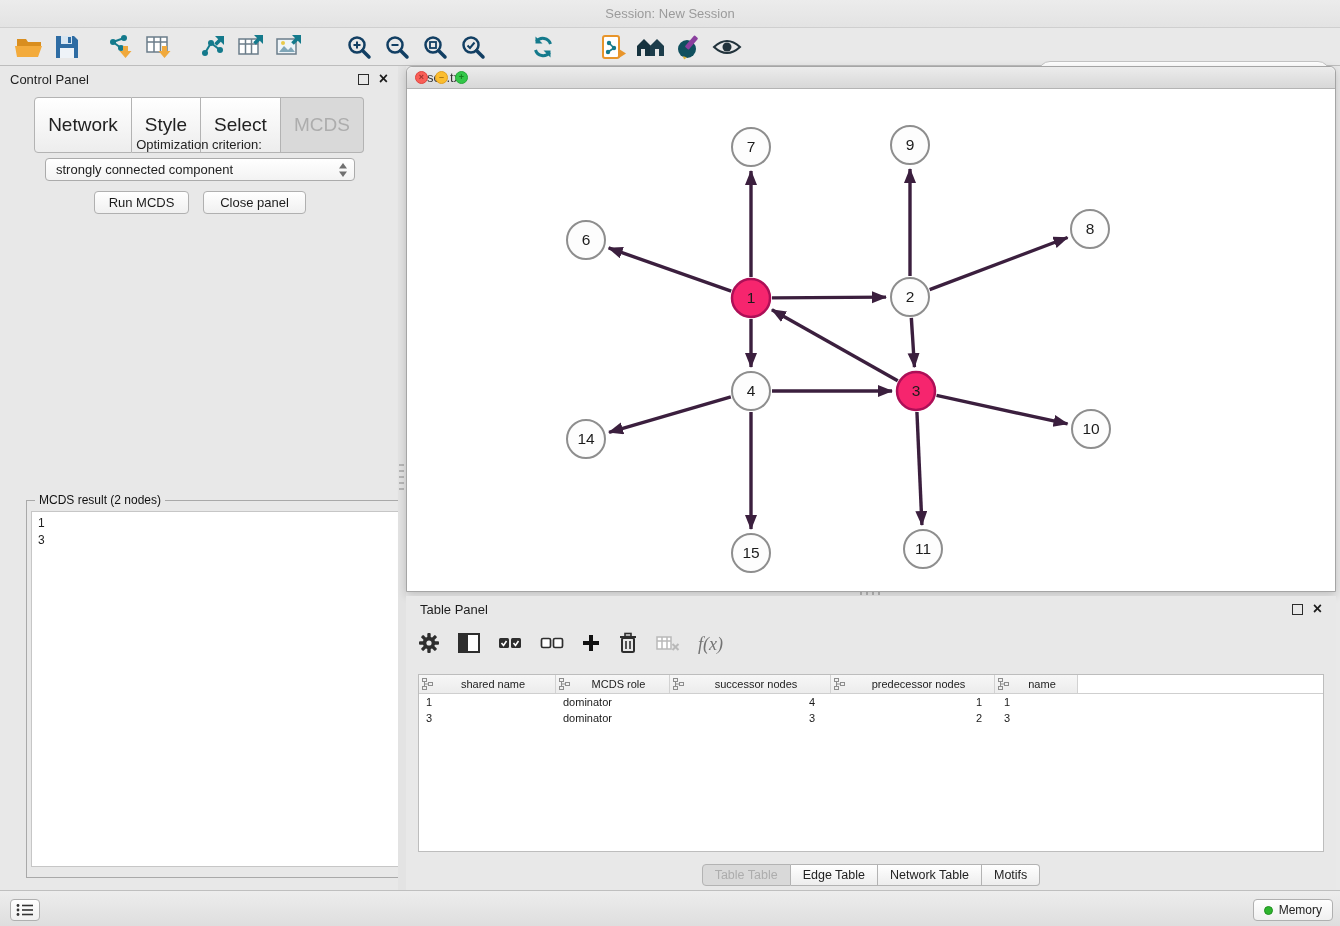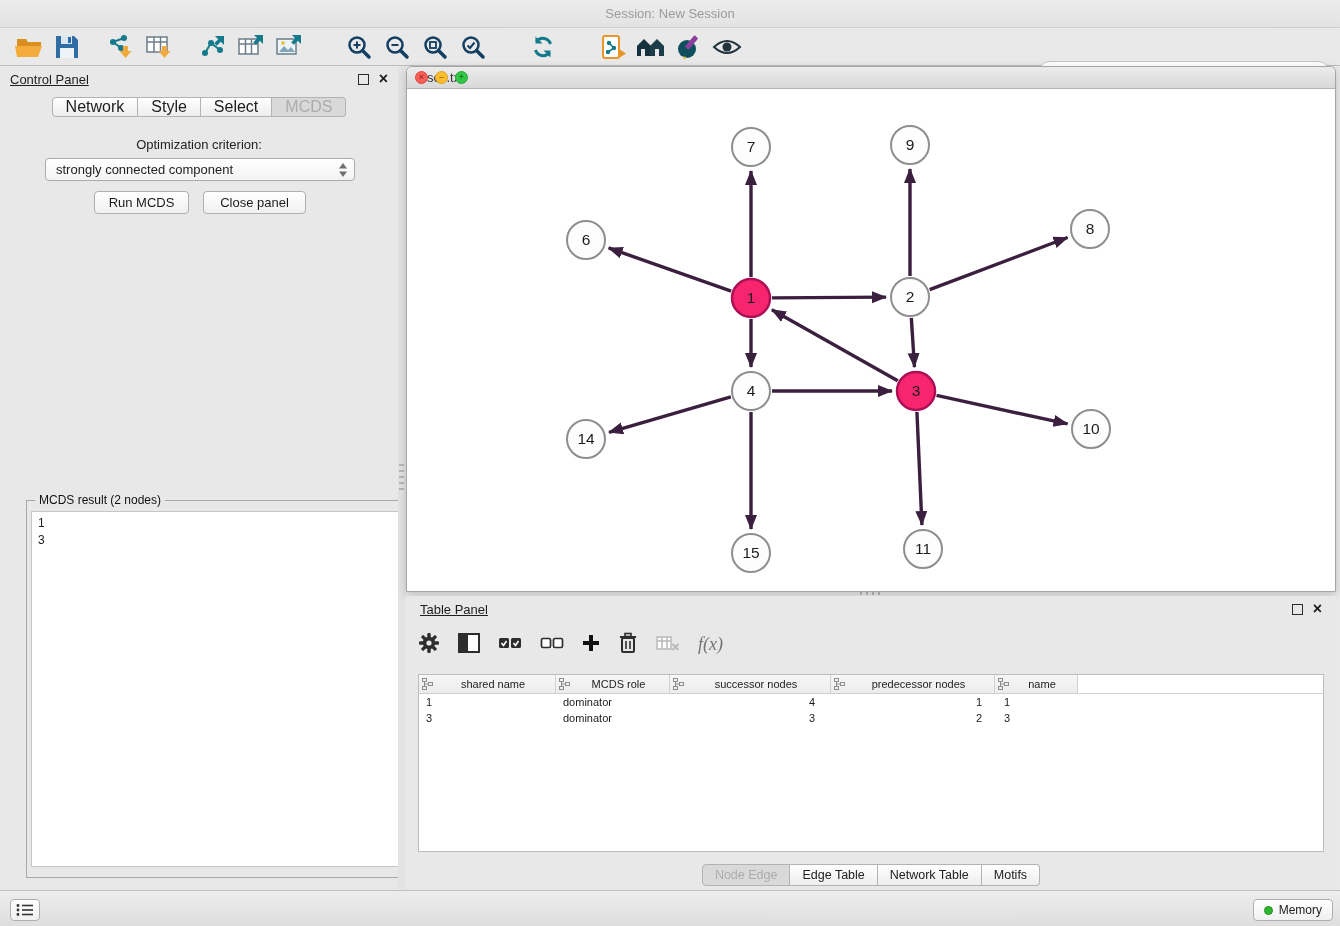--- a/index.html
+++ b/index.html
@@ -14,27 +14,27 @@
     display:flex;align-items:center;padding-left:10px;border-bottom:1px solid #bdbdbd;background:#e9e9e9;}
   .tbtn{width:38px;height:34px;display:flex;align-items:center;justify-content:center;flex:0 0 auto;}
   .tgap{width:16px;flex:0 0 auto;}
   #search-box{position:absolute;right:10px;top:33px;width:292px;height:24px;background:#fff;
     border:1px solid #c4c4c4;border-radius:12px;display:flex;align-items:center;padding:0 8px;}
   #search-box input{border:none;outline:none;flex:1;font-size:12px;background:transparent;margin-left:5px;font-family:"Liberation Sans",sans-serif;}
 
   
   #control-panel{position:absolute;left:0;top:66px;width:398px;height:824px;background:#e8e8e8;}
   .panel-header{height:26px;display:flex;align-items:center;padding:0 10px;}
-  .panel-title{font-size:13px;color:#1e1e1e;text-decoration:underline;}
+  .panel-title{font-size:13px;color:#1e1e1e;}
   .panel-header .spacer{flex:1;}
   .float-btn{width:11px;height:11px;border:1.5px solid #2b2b2b;margin-right:10px;background:#e8e8e8;}
   .close-x{font-size:16px;font-weight:700;color:#1b1b1b;line-height:1;cursor:default;}
   .seg-tabs{display:flex;justify-content:center;margin-top:5px;}
   .seg{border:1px solid #b3b3b3;border-left:none;background:linear-gradient(#ffffff,#ededed);
-    padding:0 13px;font-size:16px;color:#222;}
+    padding:16px 13px;font-size:19px;color:#222;}
   .seg:first-child{border-left:1px solid #b3b3b3;border-radius:4px 0 0 4px;}
   .seg:last-child{border-radius:0 4px 4px 0;}
   .seg.active{background:#d9d9d9;color:#adadad;}
   #opt-label{position:absolute;left:0;top:71px;width:398px;text-align:center;font-size:13px;}
   #criterion-dropdown{position:absolute;left:45px;top:92px;width:310px;height:23px;
     background:linear-gradient(#ffffff,#f3f3f3);border:1px solid #ababab;border-radius:4px;
     display:flex;align-items:center;padding:0 6px 0 10px;font-size:13px;}
   #criterion-dropdown .spacer{flex:1;}
   #run-mcds-button{position:absolute;left:94px;top:125px;width:95px;height:23px;}
   #close-panel-button{position:absolute;left:203px;top:125px;width:103px;height:23px;}
@@ -516,21 +516,21 @@
           <div class="tcell c0">3</div>
           <div class="tcell c1">dominator</div>
           <div class="tcell c2">3</div>
           <div class="tcell c3">2</div>
           <div class="tcell c4">3</div>
           <div class="tcell cfill"></div>
         </div>
       </div>
   </div>
   <div id="table-tabs">
-    <div class="seg active">Node Edge</div>
+    <div class="seg active">Table Table</div>
     <div class="seg">Edge Table</div>
     <div class="seg">Network Table</div>
     <div class="seg">Motifs</div>
   </div>
 </div>
 
 <div id="statusbar">
   <div id="list-button" class="mac-btn">
     <svg viewBox="0 0 18 14" width="18" height="14">
         <circle cx="2" cy="2.5" r="1.4" fill="#333"></circle>

